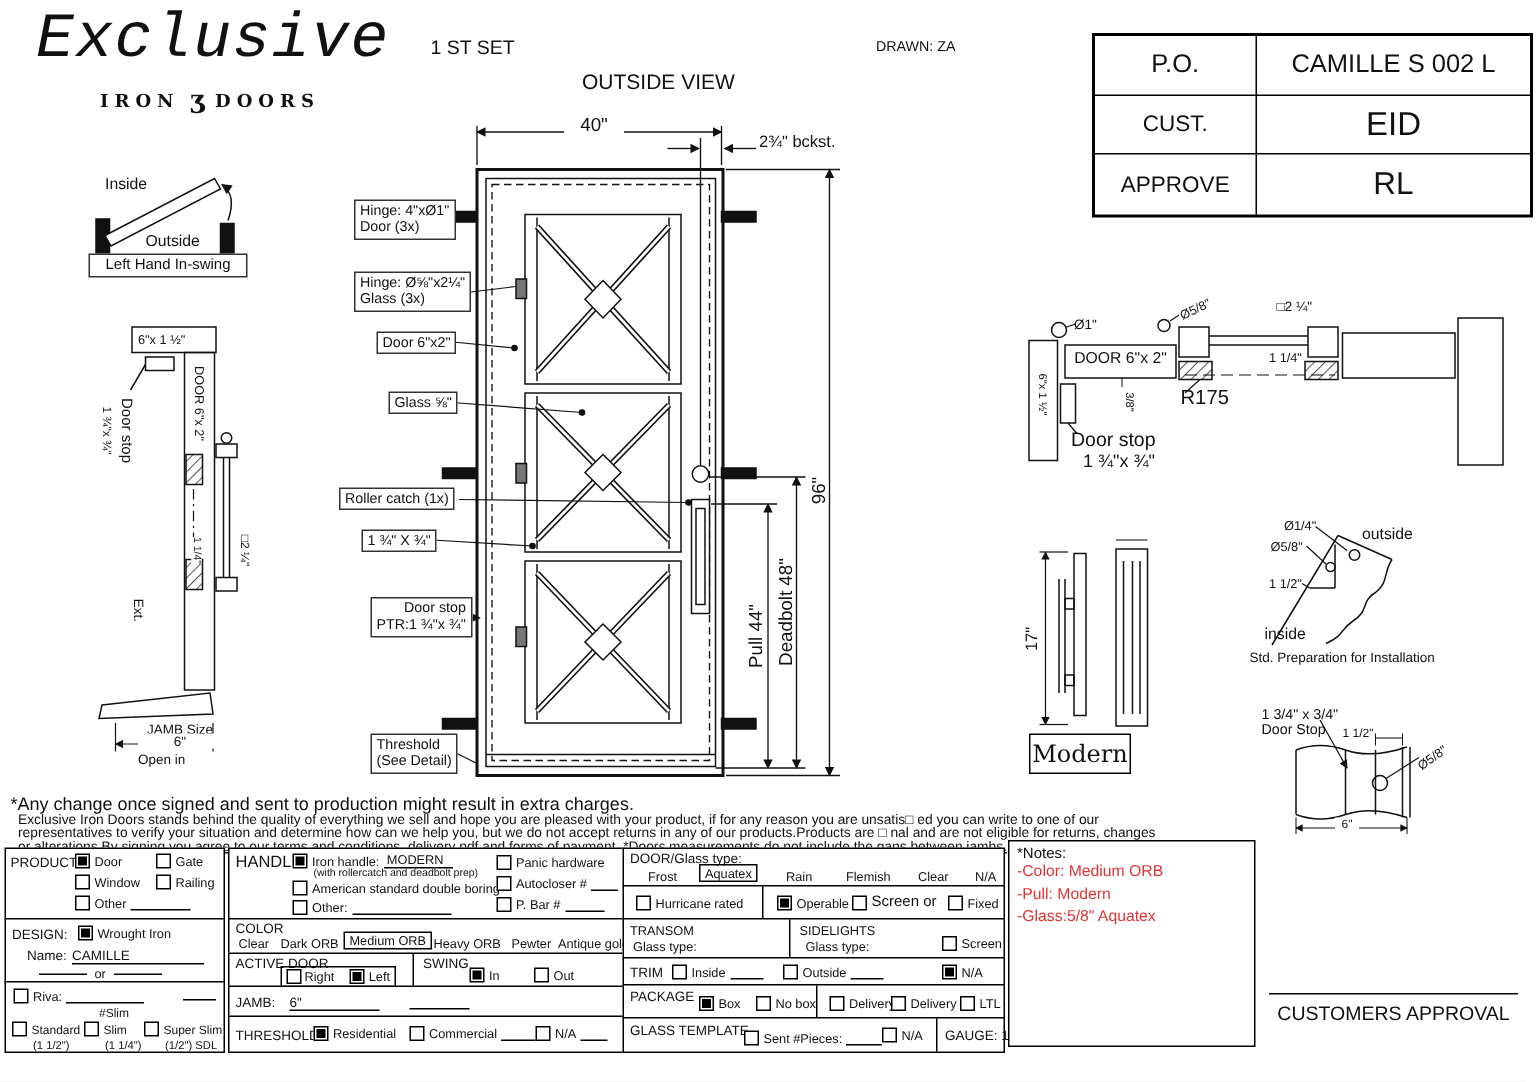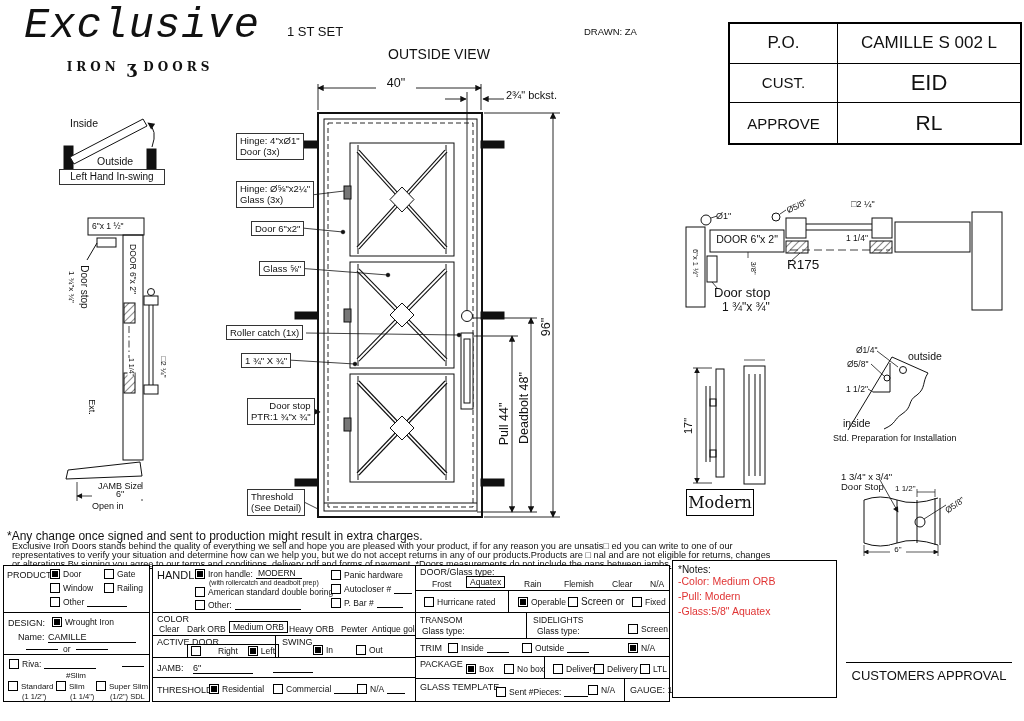--- a/index.html
+++ b/index.html
@@ -436,21 +436,21 @@
     <span class="opt" style="left:34px;top:11px">Dark ORB</span>
     <span class="opt optbox" style="left:76px;top:8px">Medium ORB</span>
     <span class="opt" style="left:136px;top:11px">Heavy ORB</span>
     <span class="opt" style="left:188px;top:11px">Pewter</span>
     <span class="opt" style="left:219px;top:11px">Antique gold</span>
   </div>
 
   <div class="fbox" style="left:152px;top:635px;width:263px;height:22px">
     <span class="flabel" style="left:4px;top:1px;font-size:9px">ACTIVE DOOR</span>
     <span style="position:absolute;left:34px;top:8px;border:1px solid #000;padding:1px 3px;display:inline-flex;gap:10px">
-      <span style="display:inline-flex;gap:17px;align-items:center" class="ckrow">
+      <span style="display:inline-flex;gap:2px;align-items:center" class="ckrow">
           <span class="cb"></span>
           <span>Right</span>
         </span>
       <span style="display:inline-flex;gap:3px;align-items:center">
           <span class="cb on"></span>
           <span>Left</span>
         </span>
     </span>
     <span class="vline" style="left:122px;top:0;height:22px"></span>
     <span class="flabel" style="left:129px;top:1px;font-size:9px">SWING</span>

